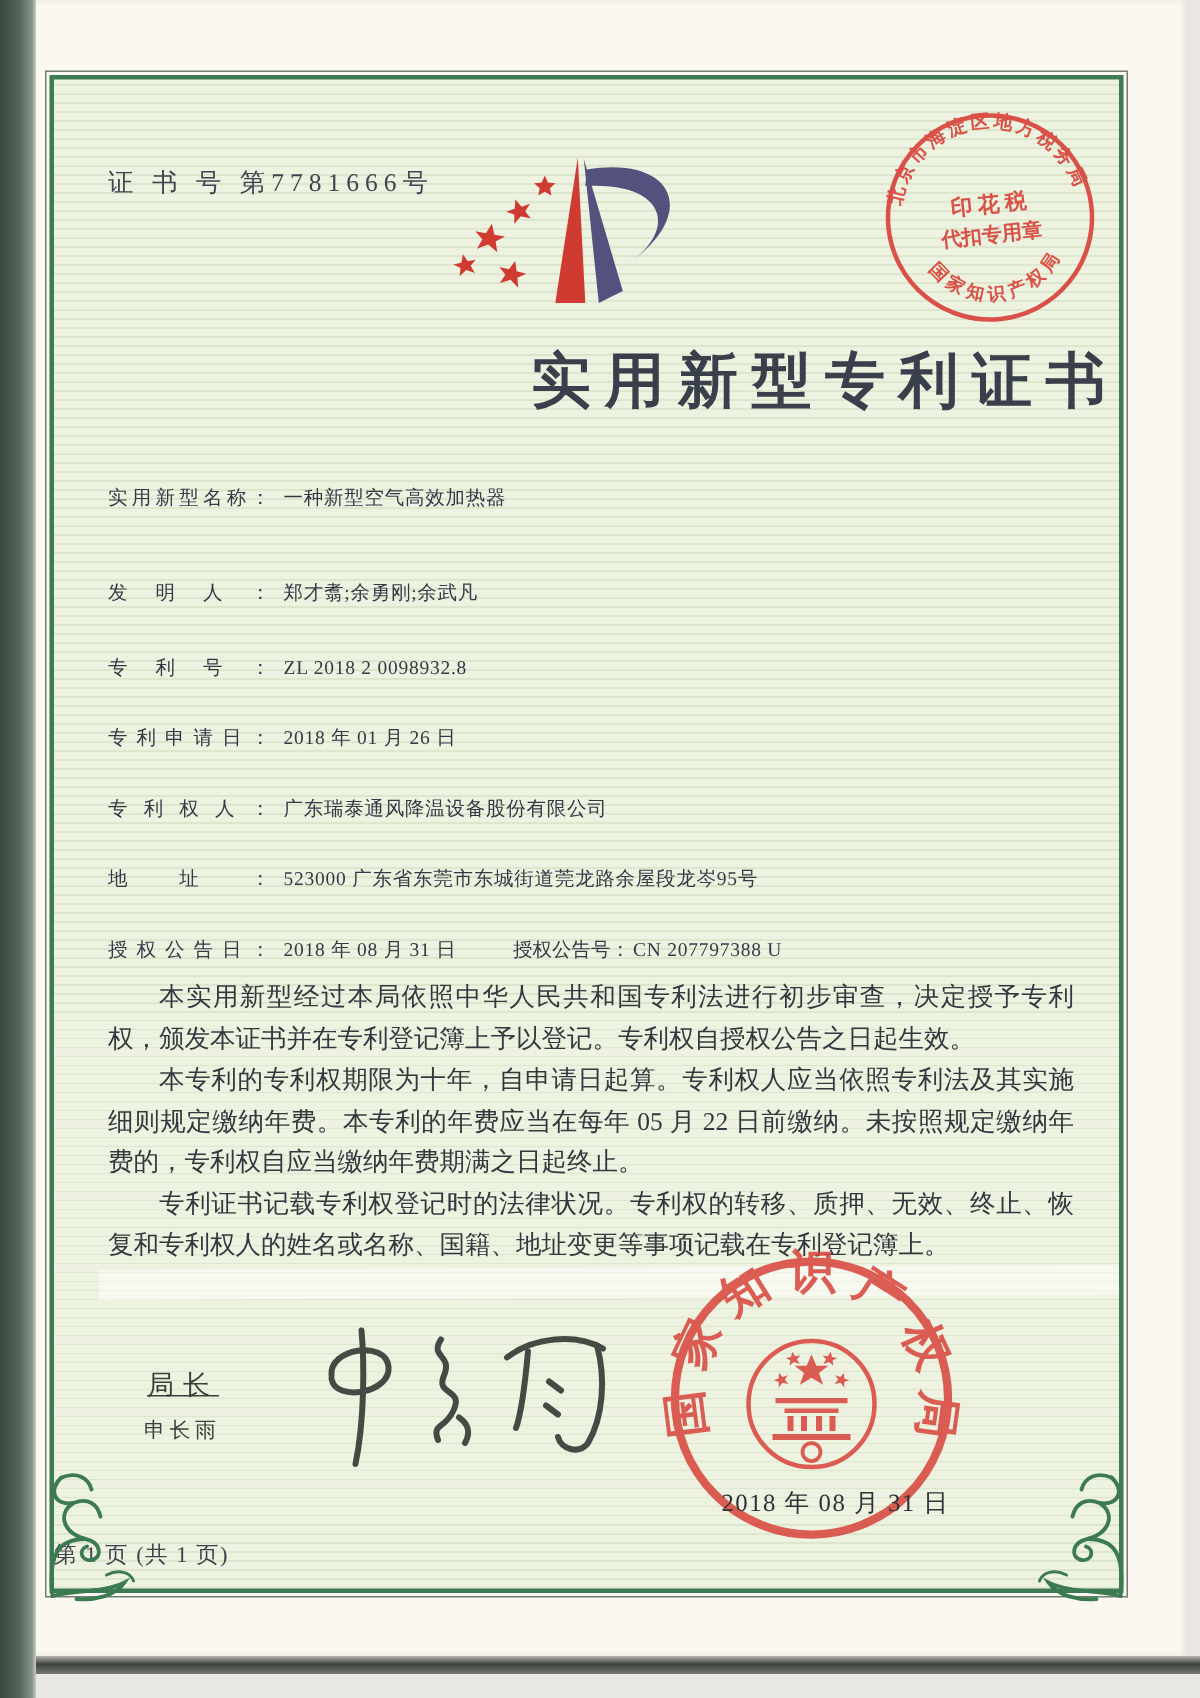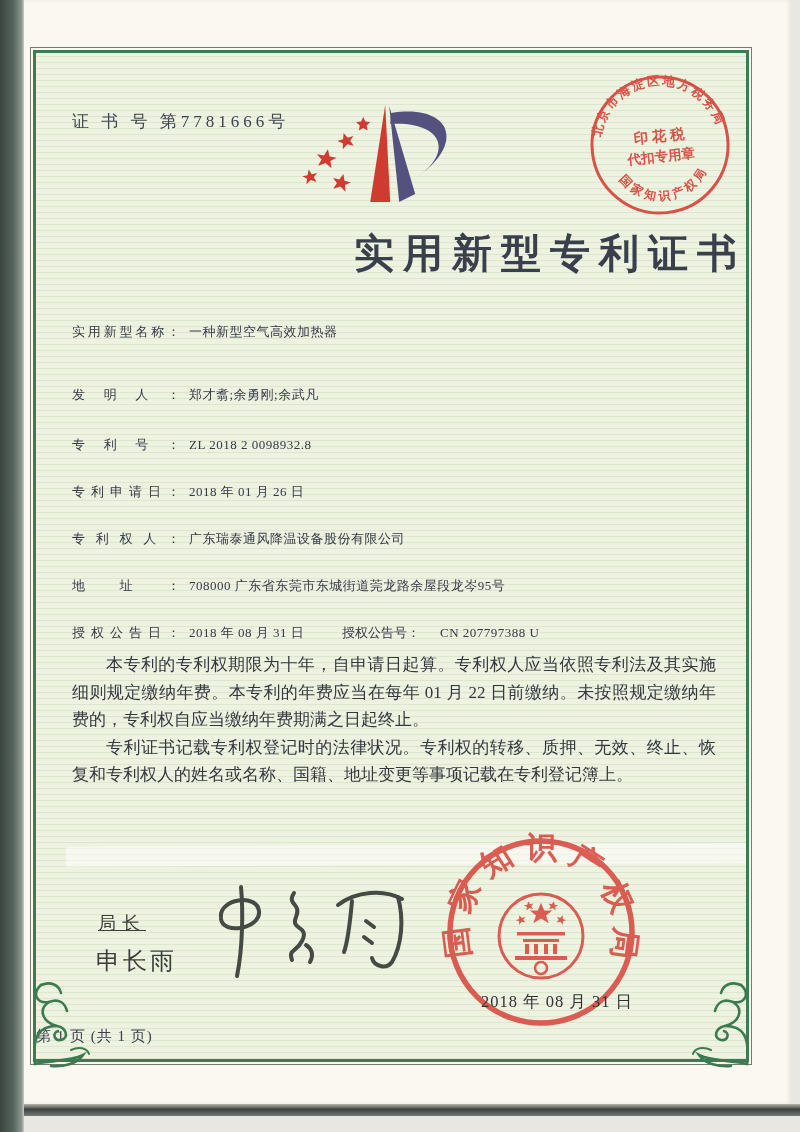--- a/index.html
+++ b/index.html
@@ -20,29 +20,29 @@
   .logo{position:absolute;left:50%;top:48px;transform:translateX(-54%);}
   .tax-stamp{position:absolute;left:550px;top:18px;transform:rotate(-6deg);opacity:.92;}
   .title{position:absolute;left:0;right:0;top:173px;text-align:right;font-size:40px;font-weight:700;
          letter-spacing:9px;color:#39404c;}
   .fields{position:absolute;left:36px;top:266px;width:644px;font-size:13px;color:#333a46;}
   .frow{height:26px;line-height:26px;position:relative;white-space:nowrap;}
   .fr1{margin-bottom:37px;} .fr2{margin-bottom:24px;} .fr3,.fr4,.fr5,.fr6{margin-bottom:21px;margin-top:16px;}
   .flabel{display:inline-block;width:108px;text-align:justify;text-align-last:justify;vertical-align:top;}
   .fvalue{margin-left:9px;letter-spacing:.5px;}
   .grant{position:absolute;left:270px;top:0;}
-  .grant .fvalue{margin-left:20px;}
+  .grant .fvalue{margin-left:2px;}
   .paras{position:absolute;left:36px;top:598px;width:644px;font-size:17px;line-height:27.5px;
          text-align:justify;color:#33383f;}
   .paras p{margin:0;text-indent:2em;}
   .crease{position:absolute;left:30px;right:0;top:792px;height:20px;background:rgba(255,255,255,.5);
           transform:rotate(-.3deg);pointer-events:none;}
   .sig-title{position:absolute;left:62px;top:858px;font-size:18px;letter-spacing:6px;color:#3a3f3b;
              font-family:"Liberation Sans","DejaVu Sans",sans-serif;text-decoration:underline;}
-  .sig-name{position:absolute;left:60px;top:892px;font-size:24px;letter-spacing:3px;color:#3a3f3b;
+  .sig-name{position:absolute;left:60px;top:892px;font-size:14px;letter-spacing:3px;color:#3a3f3b;
             font-family:"Liberation Sans","DejaVu Sans",sans-serif;}
   .sig-hand{position:absolute;left:168px;top:822px;}
   .office-seal{position:absolute;left:405px;top:779px;opacity:.86;}
   .seal-date{position:absolute;left:436px;top:938px;width:170px;text-align:center;font-size:16.5px;
              letter-spacing:1px;color:#2e3237;z-index:5;}
   .footer{position:absolute;left:0;right:0;top:974px;text-align:left;font-size:15px;color:#3c434e;letter-spacing:1px;}
   .fl{position:absolute;z-index:3;}
   .fl-bl{left:-9px;bottom:-9px;}
   .fl-br{right:-9px;bottom:-9px;transform:scaleX(-1);}
   svg{display:block;}
@@ -107,32 +107,33 @@
         <div class="frow fr3">
           <span class="flabel">专利号：</span><span class="fvalue">ZL 2018 2 0098932.8</span>
         </div>
         <div class="frow fr4">
           <span class="flabel">专利申请日：</span><span class="fvalue">2018 年 01 月 26 日</span>
         </div>
         <div class="frow fr5">
           <span class="flabel">专利权人：</span><span class="fvalue">广东瑞泰通风降温设备股份有限公司</span>
         </div>
         <div class="frow fr6">
-          <span class="flabel">地址：</span><span class="fvalue">708000 广东省东莞市东城街道莞龙路余屋段龙岑95号</span>
+          <span class="flabel">地址：</span><span class="fvalue">523000 广东省东莞市东城街道莞龙路余屋段龙岑95号</span>
         </div>
         <div class="frow">
           <span class="flabel">授权公告日：</span><span class="fvalue">2018 年 08 月 31 日</span>
           <span class="grant">
             <span>授权公告号：</span><span class="fvalue">CN 207797388 U</span>
           </span>
         </div>
       </div>
 
       <div class="paras">
-        <p>本专利的专利权期限为十年，自申请日起算。专利权人应当依照专利法及其实施细则规定缴纳年费。本专利的年费应当在每年 01 月 22 日前缴纳。未按照规定缴纳年费的，专利权自应当缴纳年费期满之日起终止。</p>
+        <p>本实用新型经过本局依照中华人民共和国专利法进行初步审查，决定授予专利权，颁发本证书并在专利登记簿上予以登记。专利权自授权公告之日起生效。</p>
+        <p>本专利的专利权期限为十年，自申请日起算。专利权人应当依照专利法及其实施细则规定缴纳年费。本专利的年费应当在每年 05 月 22 日前缴纳。未按照规定缴纳年费的，专利权自应当缴纳年费期满之日起终止。</p>
         <p>专利证书记载专利权登记时的法律状况。专利权的转移、质押、无效、终止、恢复和专利权人的姓名或名称、国籍、地址变更等事项记载在专利登记簿上。</p>
       </div>
 
       <div class="crease"></div>
 
       <div class="sig-title">局长</div>
       <div class="sig-name">申长雨</div>
       <div class="sig-hand">
         <svg width="215" height="108" viewBox="0 0 215 108" fill="none" stroke="#454b44" stroke-width="4" stroke-linecap="round">
           <path d="M17,42 C15,24 53,18 55,36 C57,54 19,60 17,44"></path>

